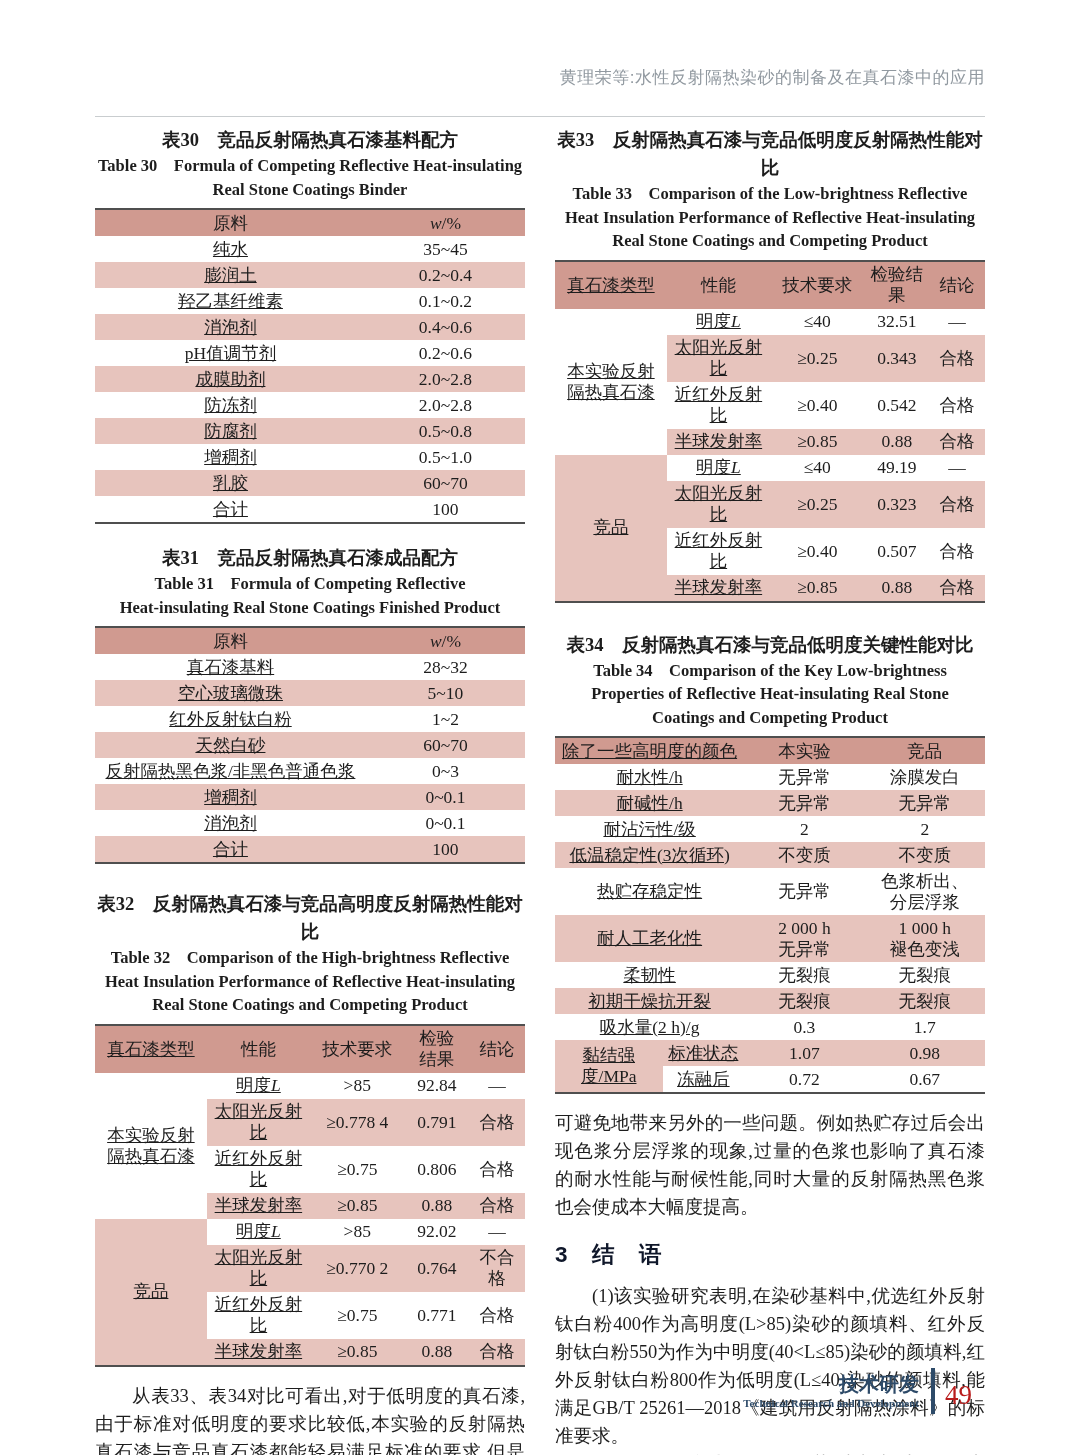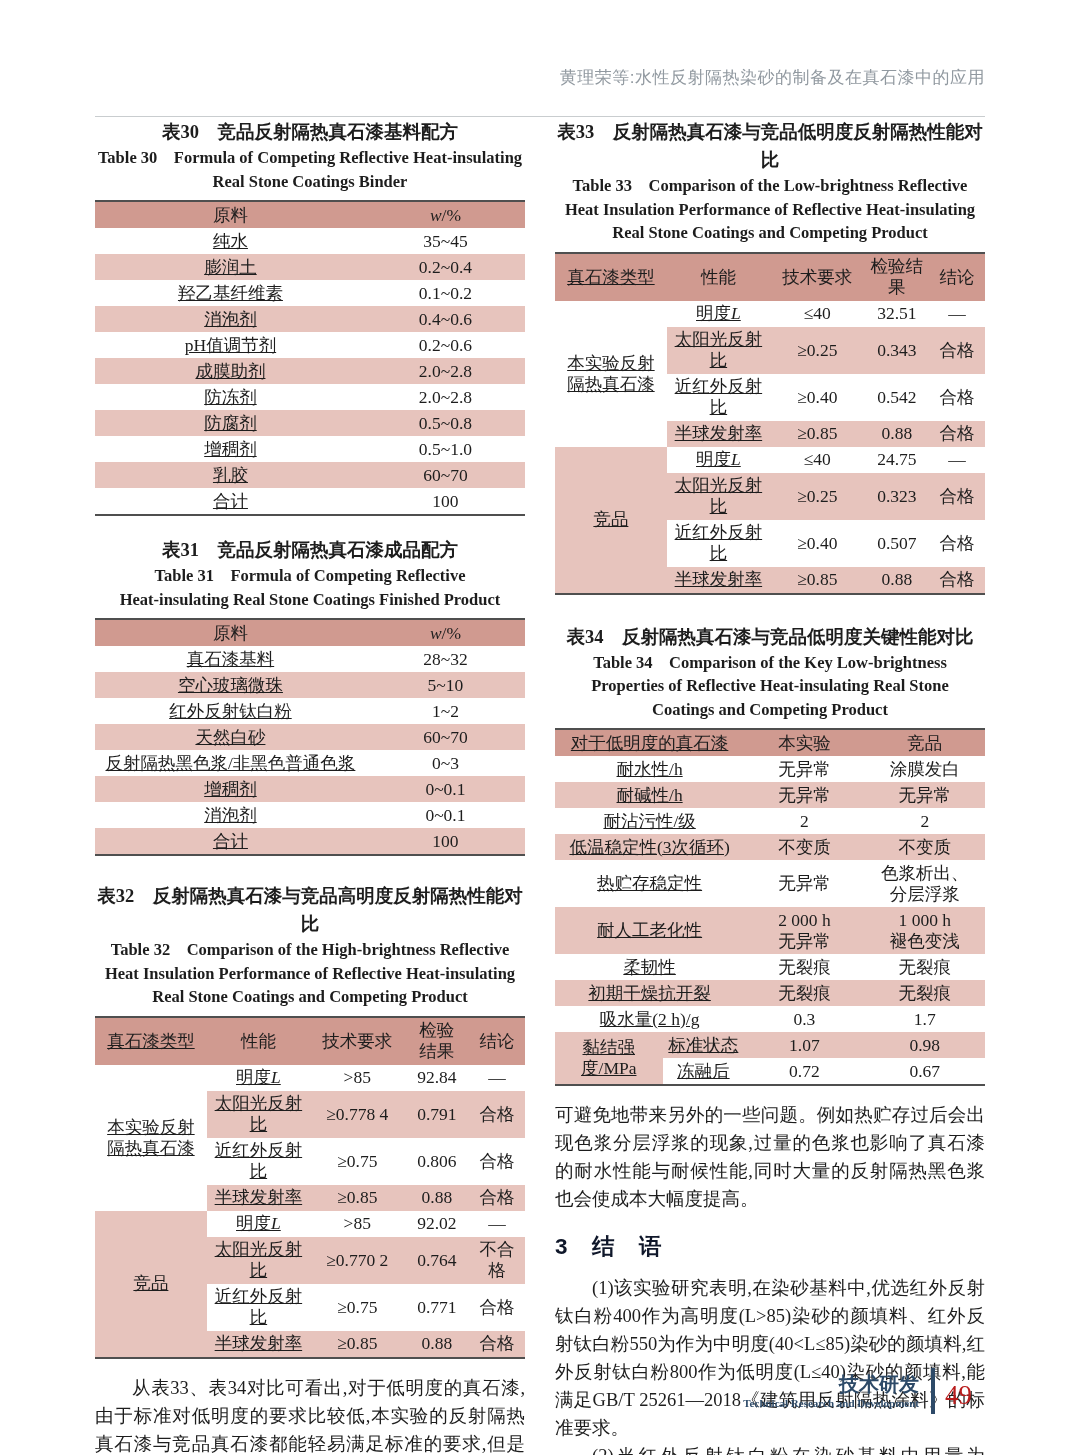--- a/index.html
+++ b/index.html
@@ -11,21 +11,21 @@
   .pg-header {
     position:absolute; top:66px; left:95px; right:95px;
     text-align:right; border-bottom:1px solid #c9cdcf; padding-bottom:27px;
     font-family:"Liberation Sans","DejaVu Sans",sans-serif;
     font-size:17px; color:#9199 9e; color:#9199a0; letter-spacing:0.5px;
   }
   .columns { position:absolute; top:118px; left:95px; display:flex; gap:30px; }
   .col { width:430px; }
 
   
-  .tbl-title { margin:0 0 7px 0; }
+  .tbl-title { margin:8px 0 7px 0; }
   .tcn { font-size:18.5px; font-weight:700; line-height:28px; text-align:center; }
   .ten div { font-size:16.5px; font-weight:700; line-height:23.5px; text-align:center;
              font-family:"Liberation Serif",serif; }
 
   
   table.tbl {
     width:100%; border-collapse:collapse; table-layout:fixed;
     border-top:2.5px solid #4f4f4f; border-bottom:2.5px solid #4f4f4f;
   }
   .tbl th { background:#d09a90; font-weight:400;margin-left:8px; }
@@ -331,21 +331,21 @@
             <tr>
               <td class="pink lft">半球发射率</td>
               <td class="pink c">≥0.85</td>
               <td class="pink c">0.88</td>
               <td class="pink c">合格</td>
             </tr>
             <tr>
               <td class="pink lft" rowspan="4">竞品</td>
               <td class="lft">明度<i>L</i></td>
               <td class="c">≤40</td>
-              <td class="c">24.75</td>
+              <td class="c">49.19</td>
               <td class="c">—</td>
             </tr>
             <tr>
               <td class="pink lft">太阳光反射比</td>
               <td class="pink c">≥0.25</td>
               <td class="pink c">0.323</td>
               <td class="pink c">合格</td>
             </tr>
             <tr>
               <td class="lft">近红外反射比</td>
@@ -372,21 +372,21 @@
       </div>
       <table class="tbl">
         <colgroup>
             <col style="width:25%">
             <col style="width:19%">
             <col style="width:28%">
             <col style="width:28%">
           </colgroup>
       <thead>
             <tr>
-              <th class="lft" colspan="2">对于低明度的真石漆</th>
+              <th class="lft" colspan="2">除了一些高明度的颜色</th>
               <th class="c">本实验</th>
               <th class="c">竞品</th>
             </tr>
           </thead>
           <tbody>
             <tr>
               <td class="lft" colspan="2">耐水性/h</td>
               <td class="c">无异常</td>
               <td class="c">涂膜发白</td>
             </tr>

